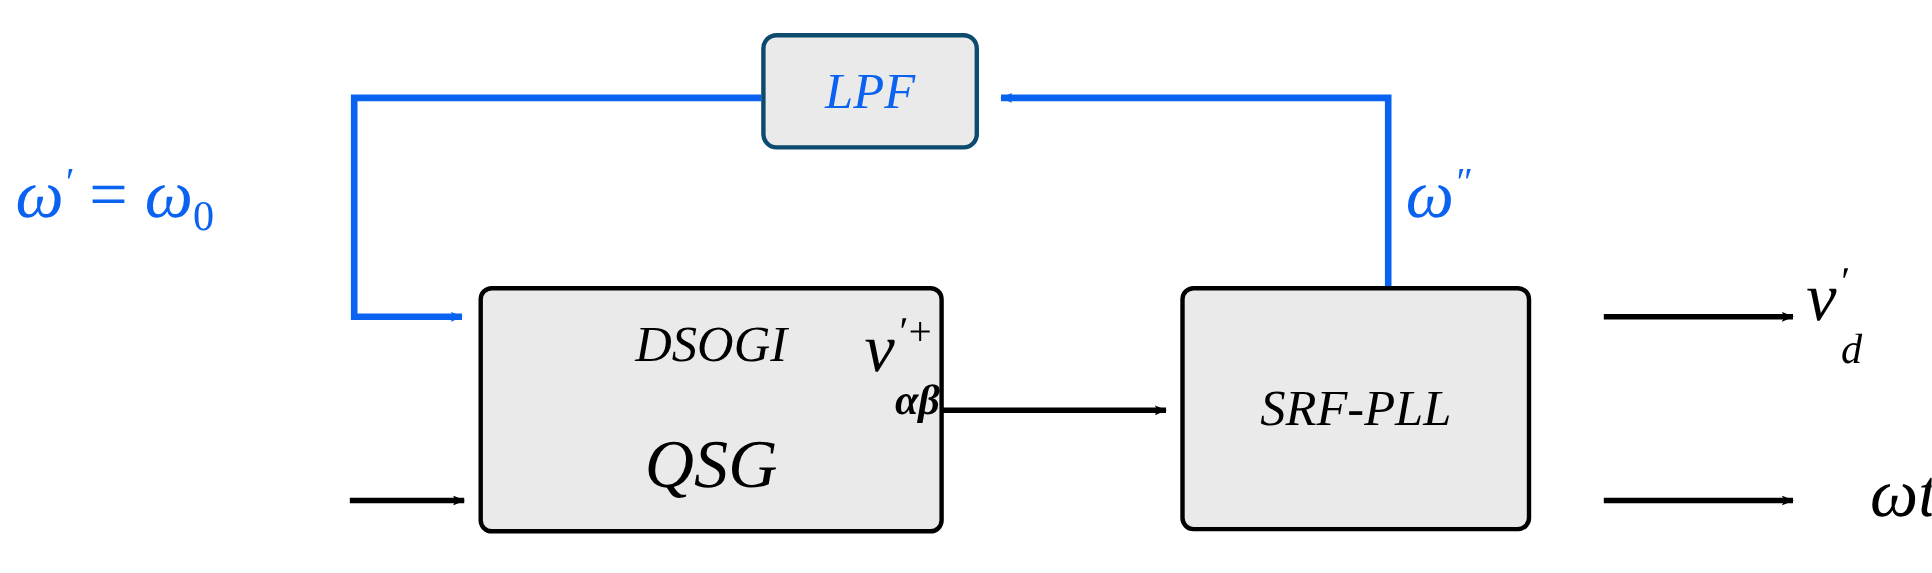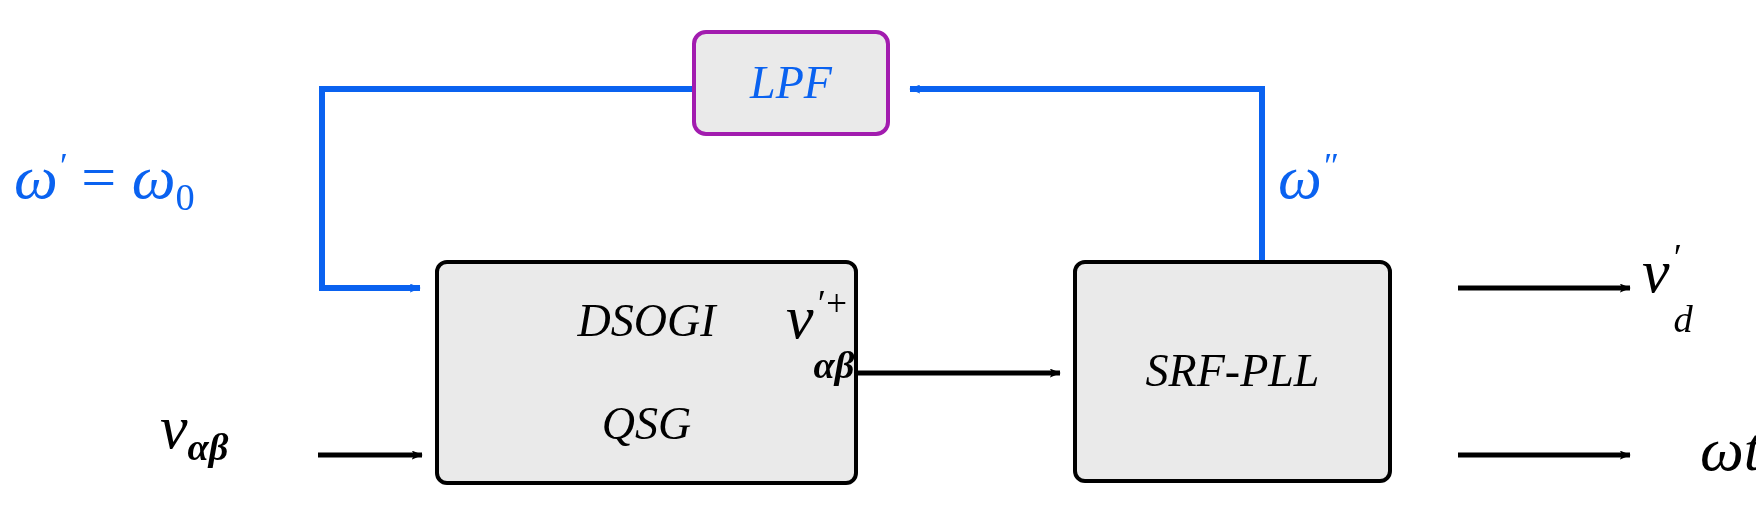--- a/index.html
+++ b/index.html
@@ -34,21 +34,21 @@
     flex-direction: column;
     align-items: center;
     justify-content: center;
     background: #eaeaea;
     border-radius: 12px;
   }
   .block.black-block {
     border: 4px solid #000000;
   }
   .block.blue-block {
-    border: 4px solid #a21caf;
+    border: 4px solid #0c4a6e;
     border-radius: 14px;
   }
   .block-label {
     font-family: "Liberation Serif", "DejaVu Serif", serif;
     font-style: italic;
     color: #000000;
     white-space: nowrap;
     line-height: 1.05;
   }
   .block.blue-block .block-label {
@@ -148,38 +148,35 @@
       <path d="M1458,455 L1630,455" stroke="#000000" stroke-width="5" fill="none" stroke-linecap="butt" marker-end="url(#arrow-black)"></path>
     </g>
   </svg>
 
   <div class="block blue-block" style="left:692px; top:30px; width:198px; height:106px;">
     <span class="block-label" style="font-size:46px;">LPF</span>
   </div>
 
   <div class="block black-block" style="left:435px; top:260px; width:423px; height:225px;">
     <span class="block-label" style="font-size:46px; margin-bottom:14px;">DSOGI</span>
-    <span class="block-label" style="font-size:46px;margin-top:40px;">QSG</span>
+    <span class="block-label" style="font-size:62px;margin-top:40px;">QSG</span>
   </div>
 
   <div class="block black-block" style="left:1073px; top:260px; width:319px; height:223px;">
     <span class="block-label" style="font-size:46px;">SRF-PLL</span>
   </div>
 
   <div class="math-label blue" style="left:14px; top:118px; font-size:62px;">
     <span>ω</span><sup style="font-size:0.58em; vertical-align:0.55em;">′</sup><span style="font-style:normal;"> = </span><span>ω</span><sub style="font-style:normal;">0</sub>
   </div>
 
   <div class="math-label blue" style="left:1278px; top:118px; font-size:62px;">
     <span>ω</span><sup style="font-size:0.58em; vertical-align:0.55em;">″</sup>
   </div>
 
-  <div class="math-label" style="left:160px; top:368px; font-size:62px;">
-    <span>v</span><sub class="bold-greek">αβ</sub>
-  </div>
 
   <div class="math-label" style="left:786px; top:258px; font-size:62px;">
     <span>v</span><span class="supsub">
       <span class="sup-part">′+</span>
       <span class="sub-part">αβ</span>
     </span>
   </div>
 
   <div class="math-label" style="left:1642px; top:212px; font-size:62px;">
     <span>v</span><span class="supsub">

